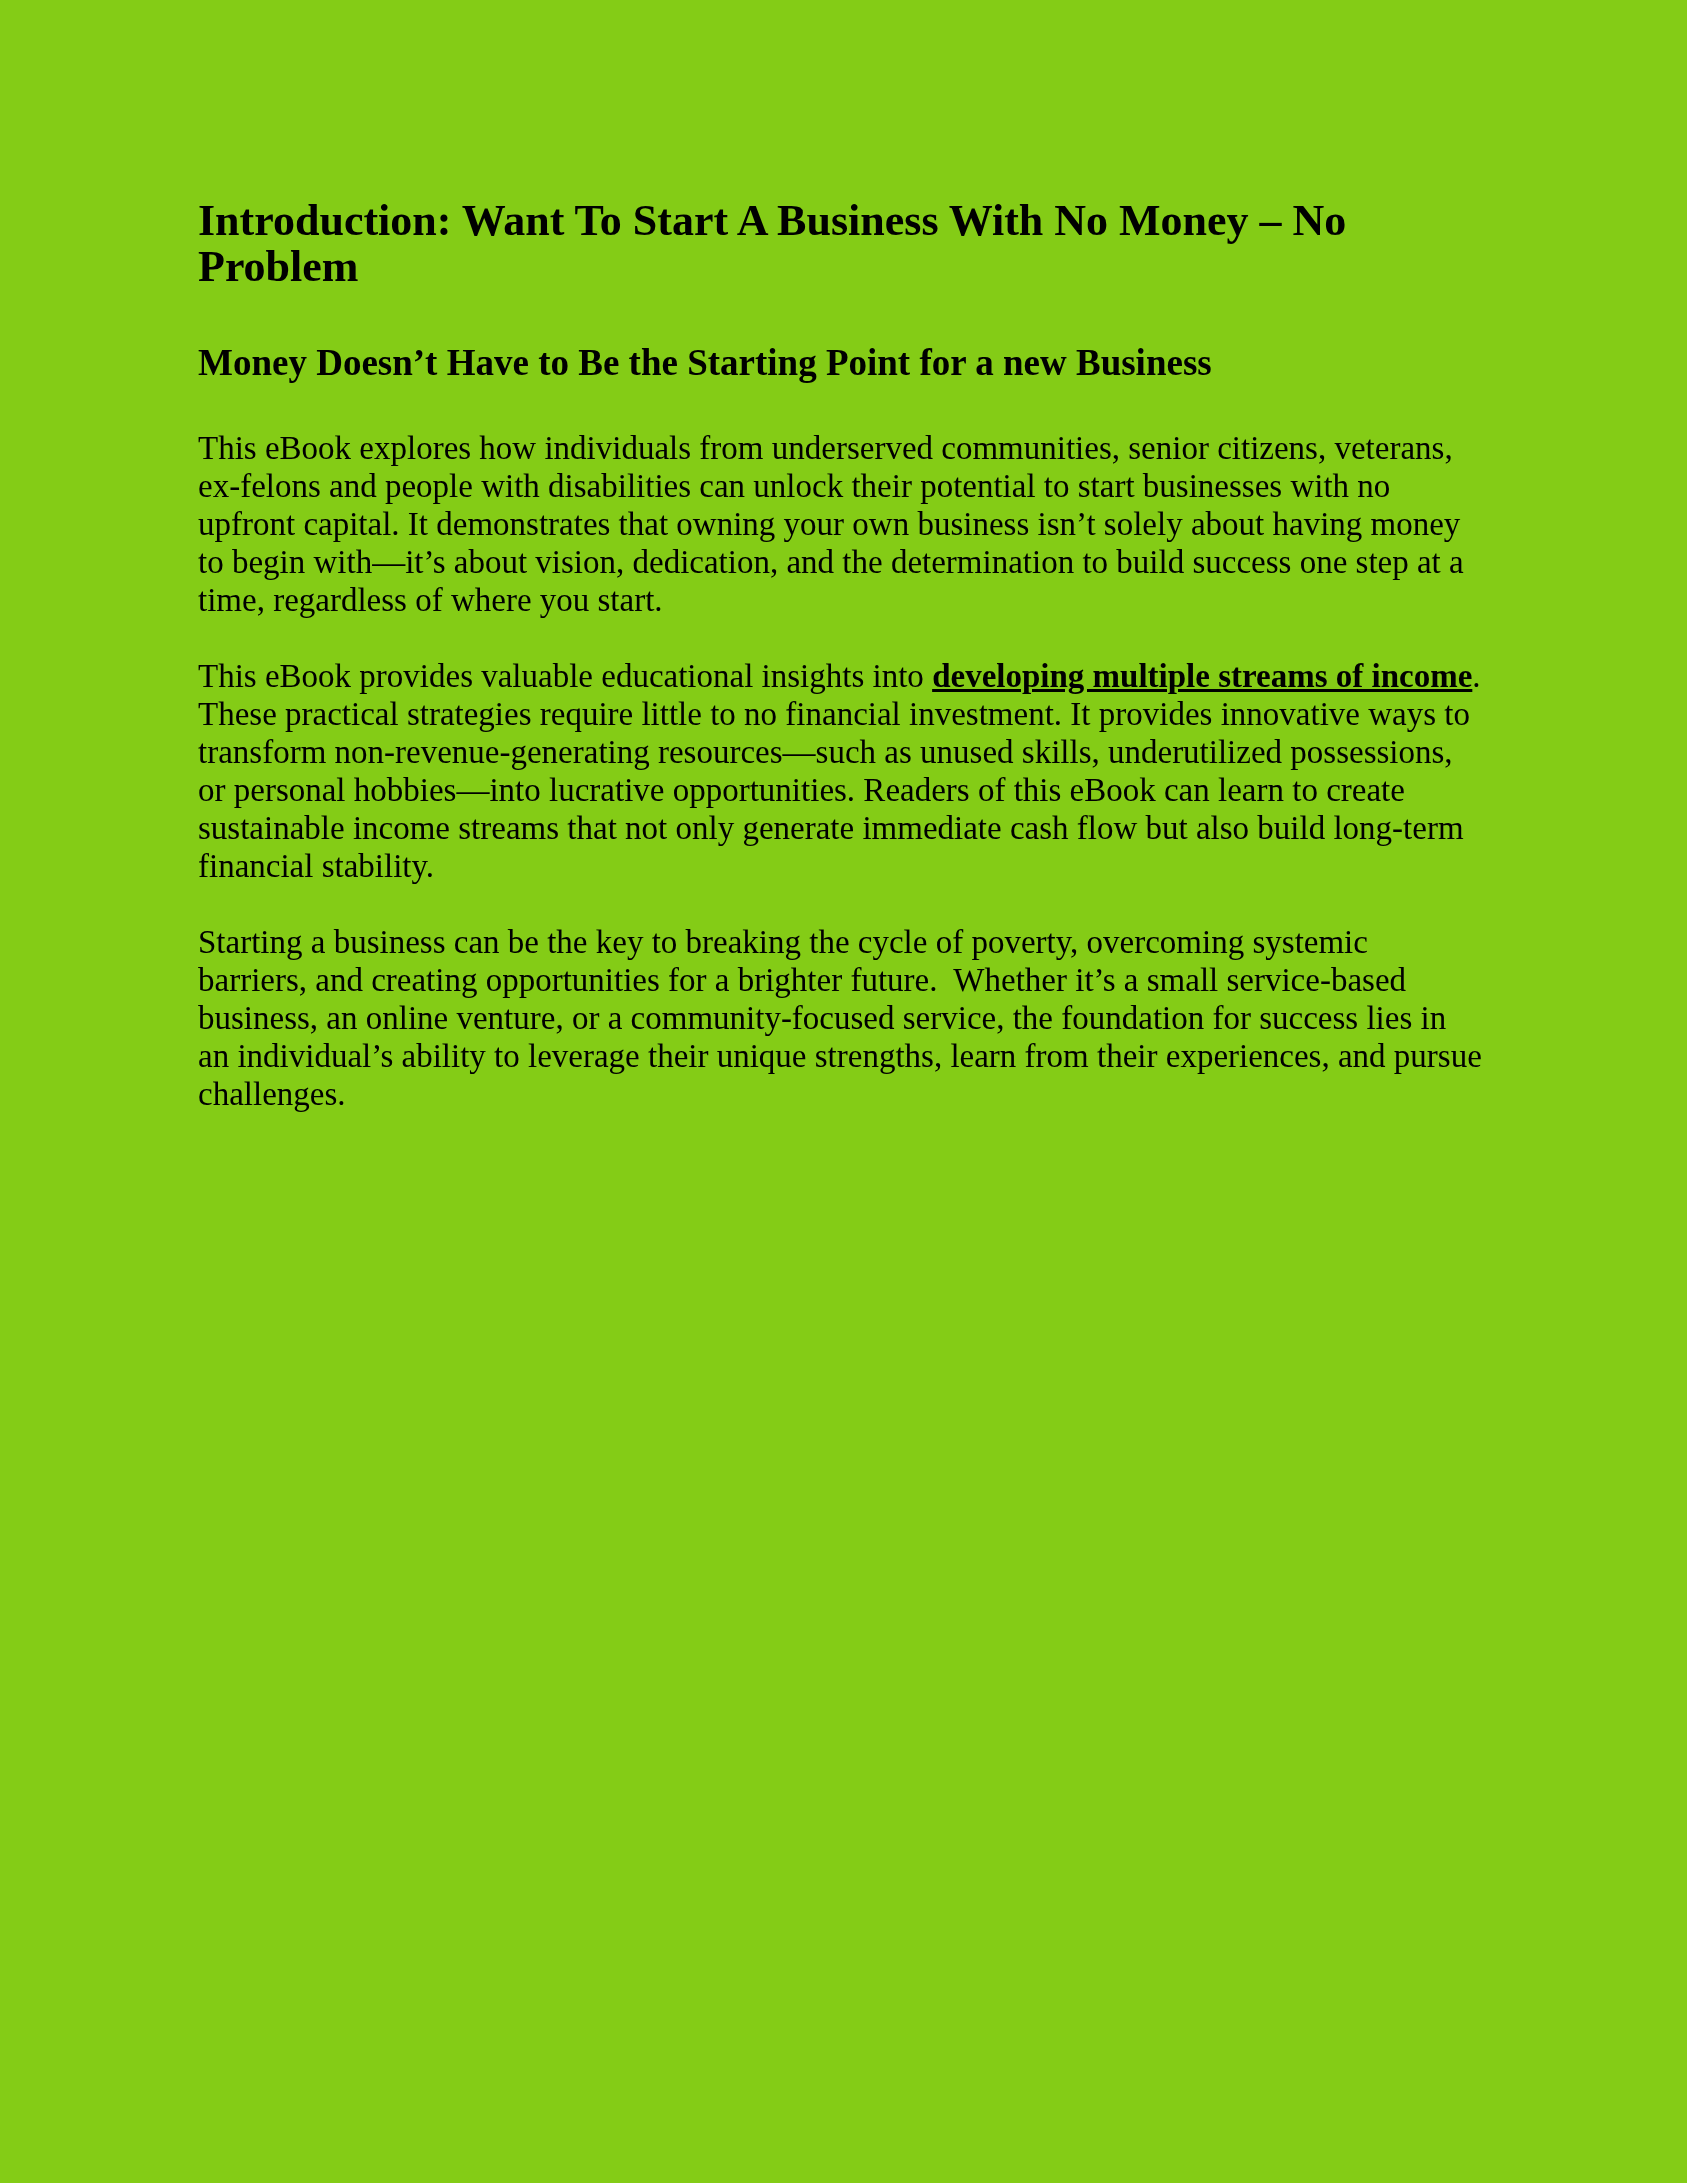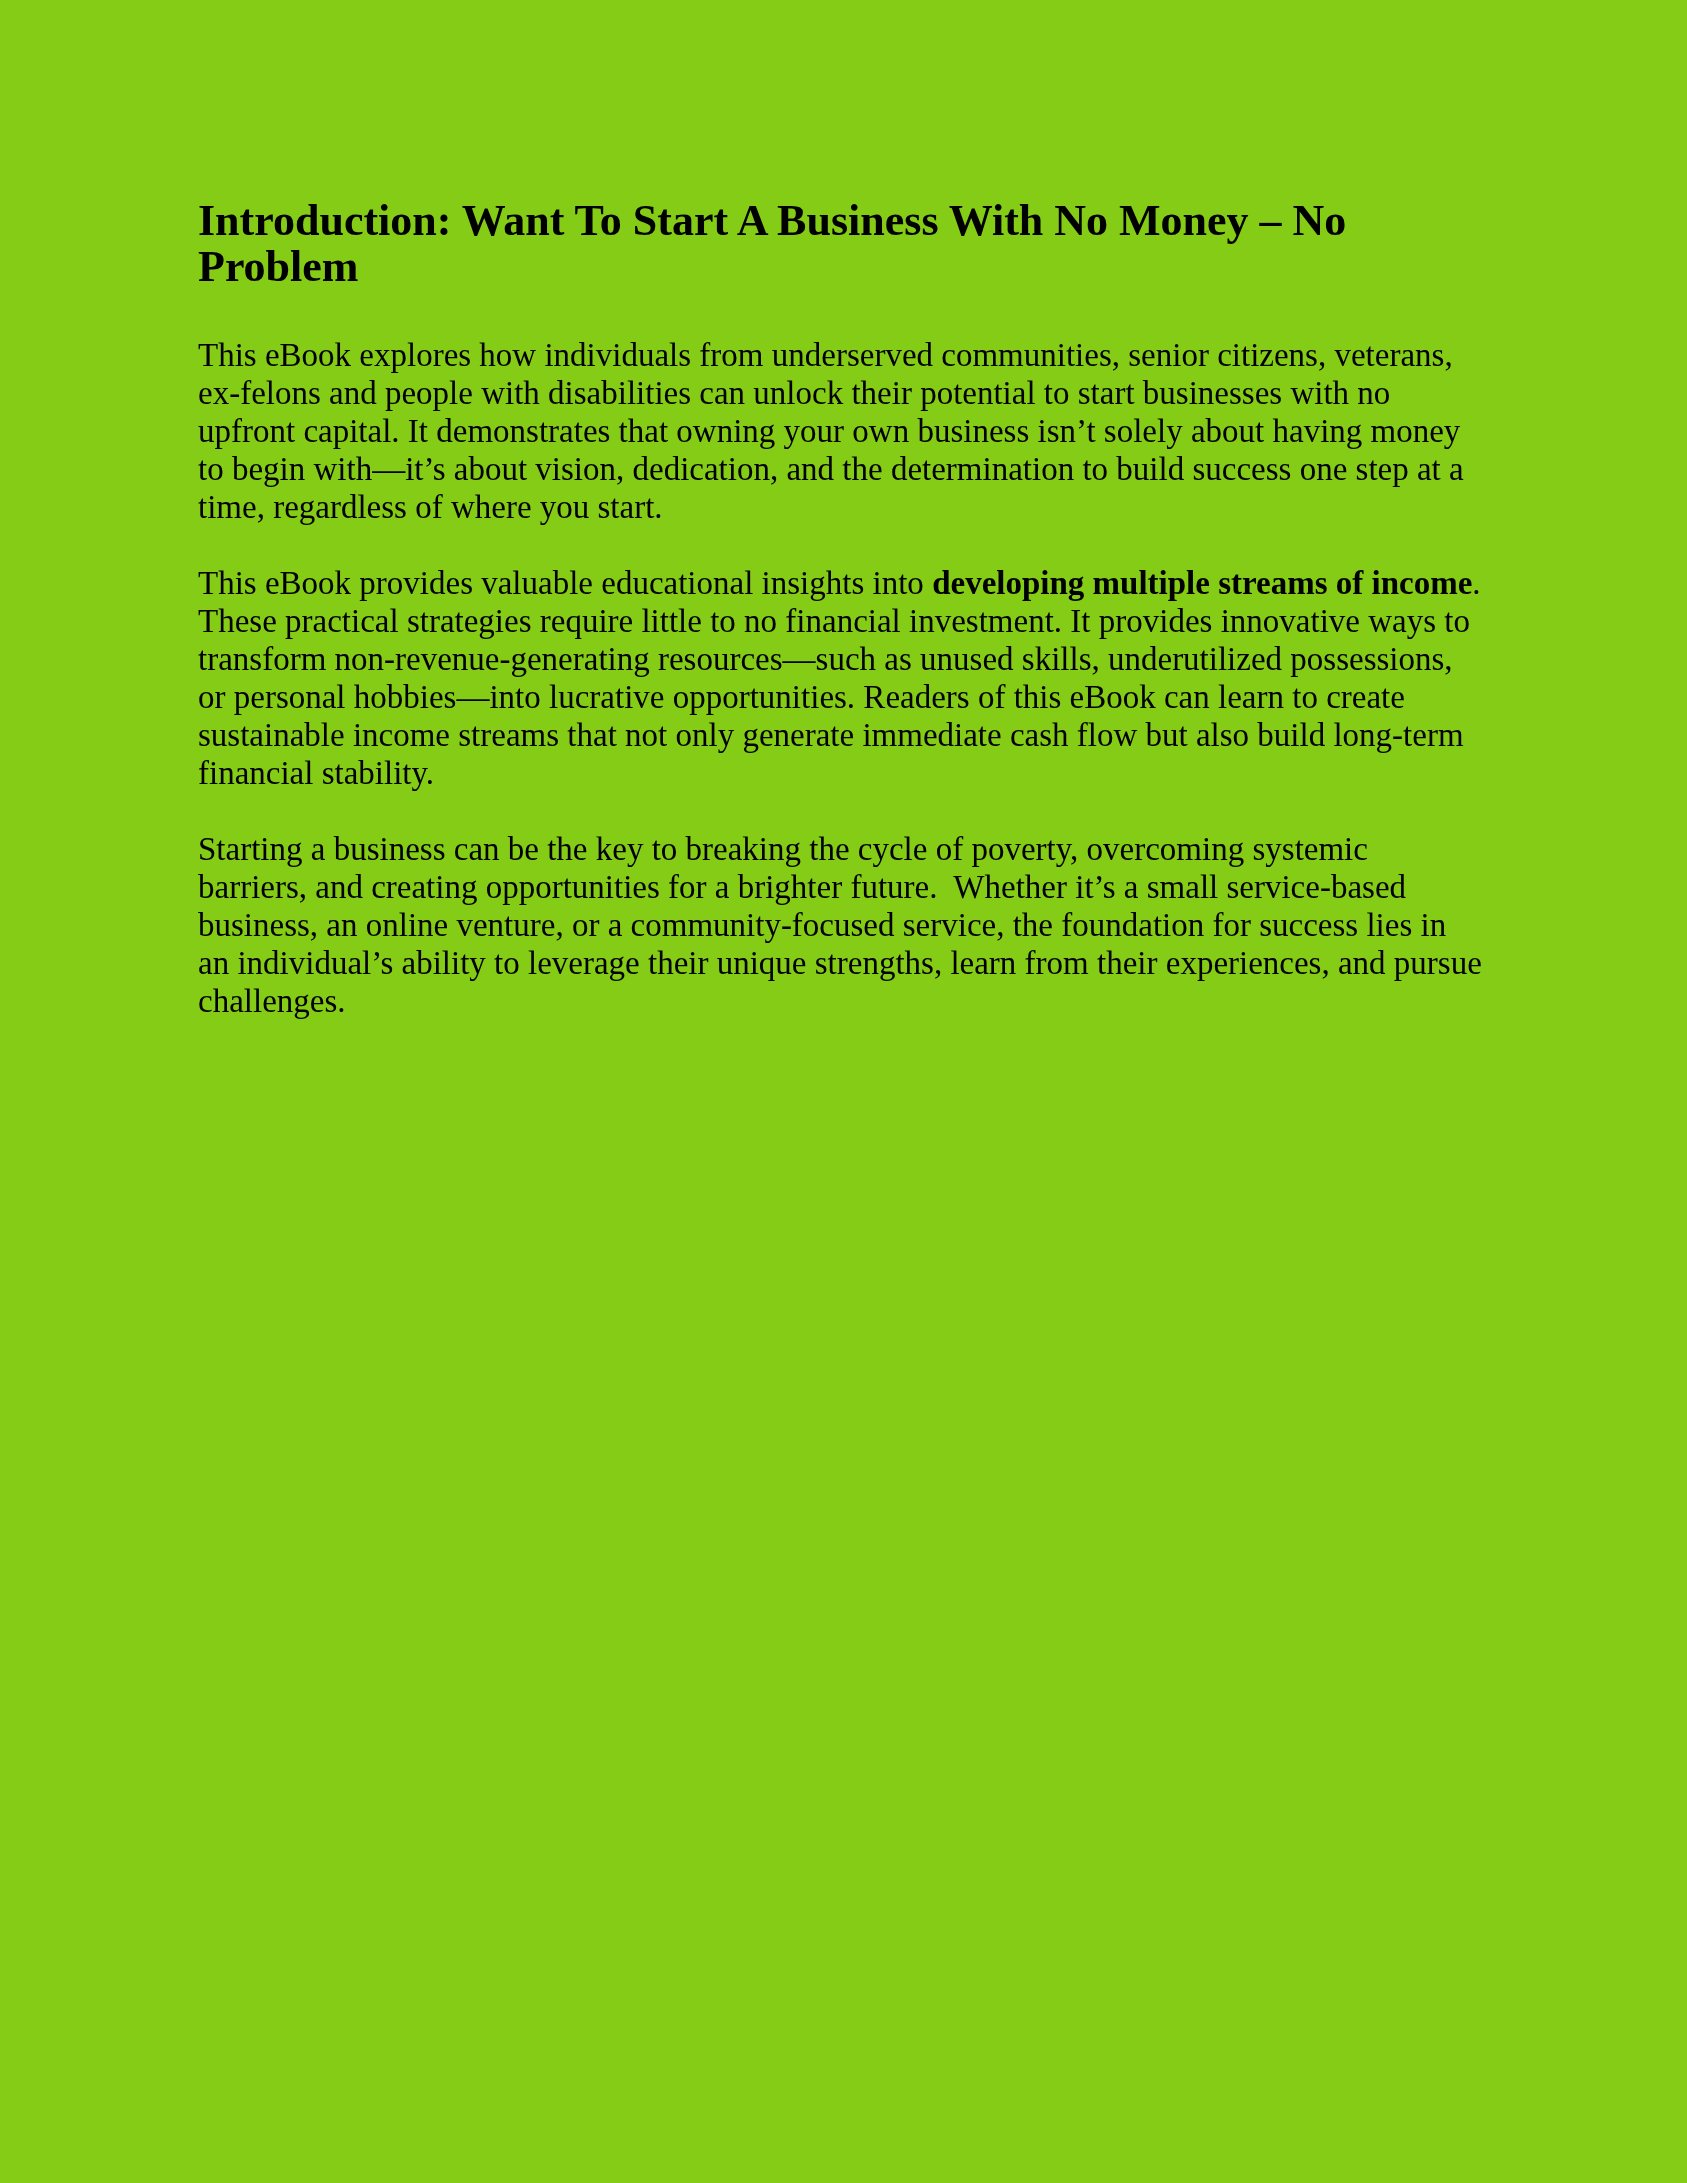--- a/index.html
+++ b/index.html
@@ -41,29 +41,31 @@
     font-size: 33px;
     line-height: 38px;
     font-weight: normal;
     white-space: pre-wrap;
   }
   .body-paragraph.first {
     margin-top: 46px;
   }
   .bold-inline {
     font-weight: bold;
+    text-decoration: underline;
   }
 </style>
 </head>
 <body>
 
 <div class="page">
 
   <h1 class="heading-1">Introduction: Want To Start A Business With No Money – No Problem</h1>
 
+  <h2 class="heading-2">Money Doesn’t Have to Be the Starting Point for a new Business</h2>
 
   <p class="body-paragraph first">This eBook explores how individuals from underserved communities, senior citizens, veterans, ex-felons and people with disabilities can unlock their potential to start businesses with no upfront capital. It demonstrates that owning your own business isn’t solely about having money to begin with—it’s about vision, dedication, and the determination to build success one step at a time, regardless of where you start.</p>
 
   <p class="body-paragraph"><span>This eBook provides valuable educational insights into </span><span class="bold-inline">developing multiple streams of income</span><span>. These practical strategies require little to no financial investment. It provides innovative ways to transform non-revenue-generating resources—such as unused skills, underutilized possessions, or personal hobbies—into lucrative opportunities. Readers of this eBook can learn to create sustainable income streams that not only generate immediate cash flow but also build long-term financial stability.</span></p>
 
   <p class="body-paragraph">Starting a business can be the key to breaking the cycle of poverty, overcoming systemic barriers, and creating opportunities for a brighter future.  Whether it’s a small service-based business, an online venture, or a community-focused service, the foundation for success lies in an individual’s ability to leverage their unique strengths, learn from their experiences, and pursue challenges.</p>
 
 </div>
 
 

